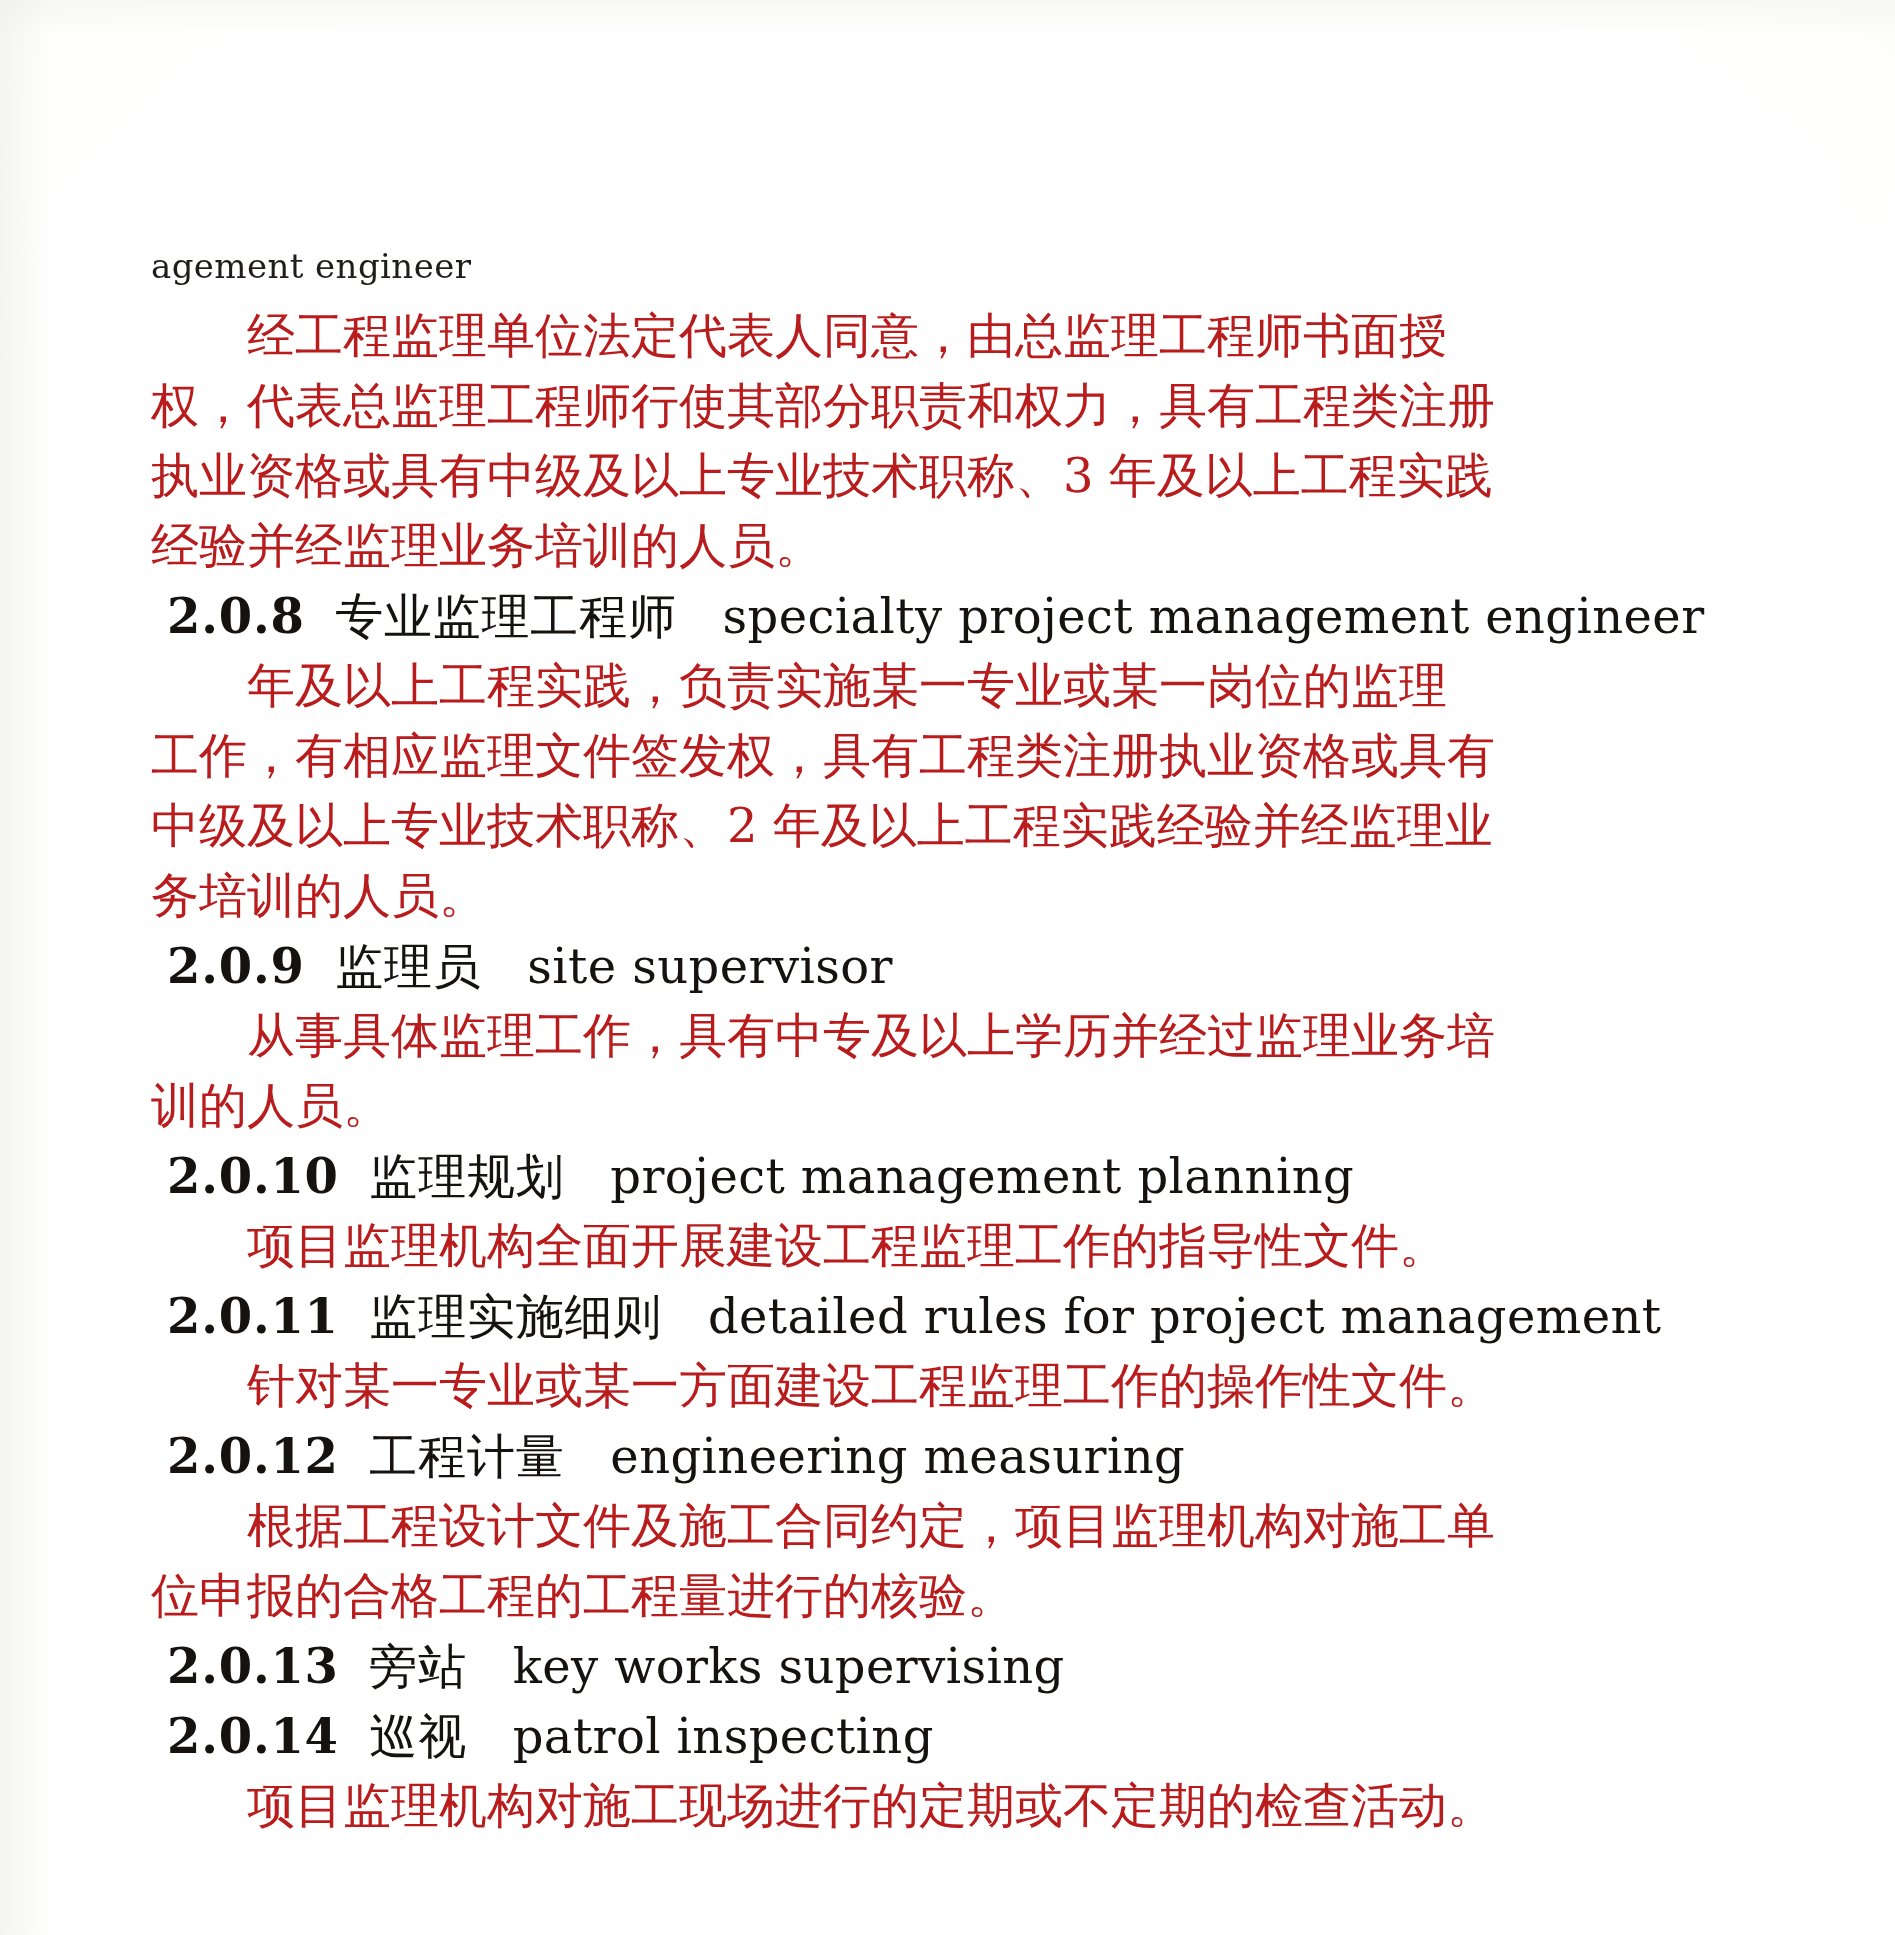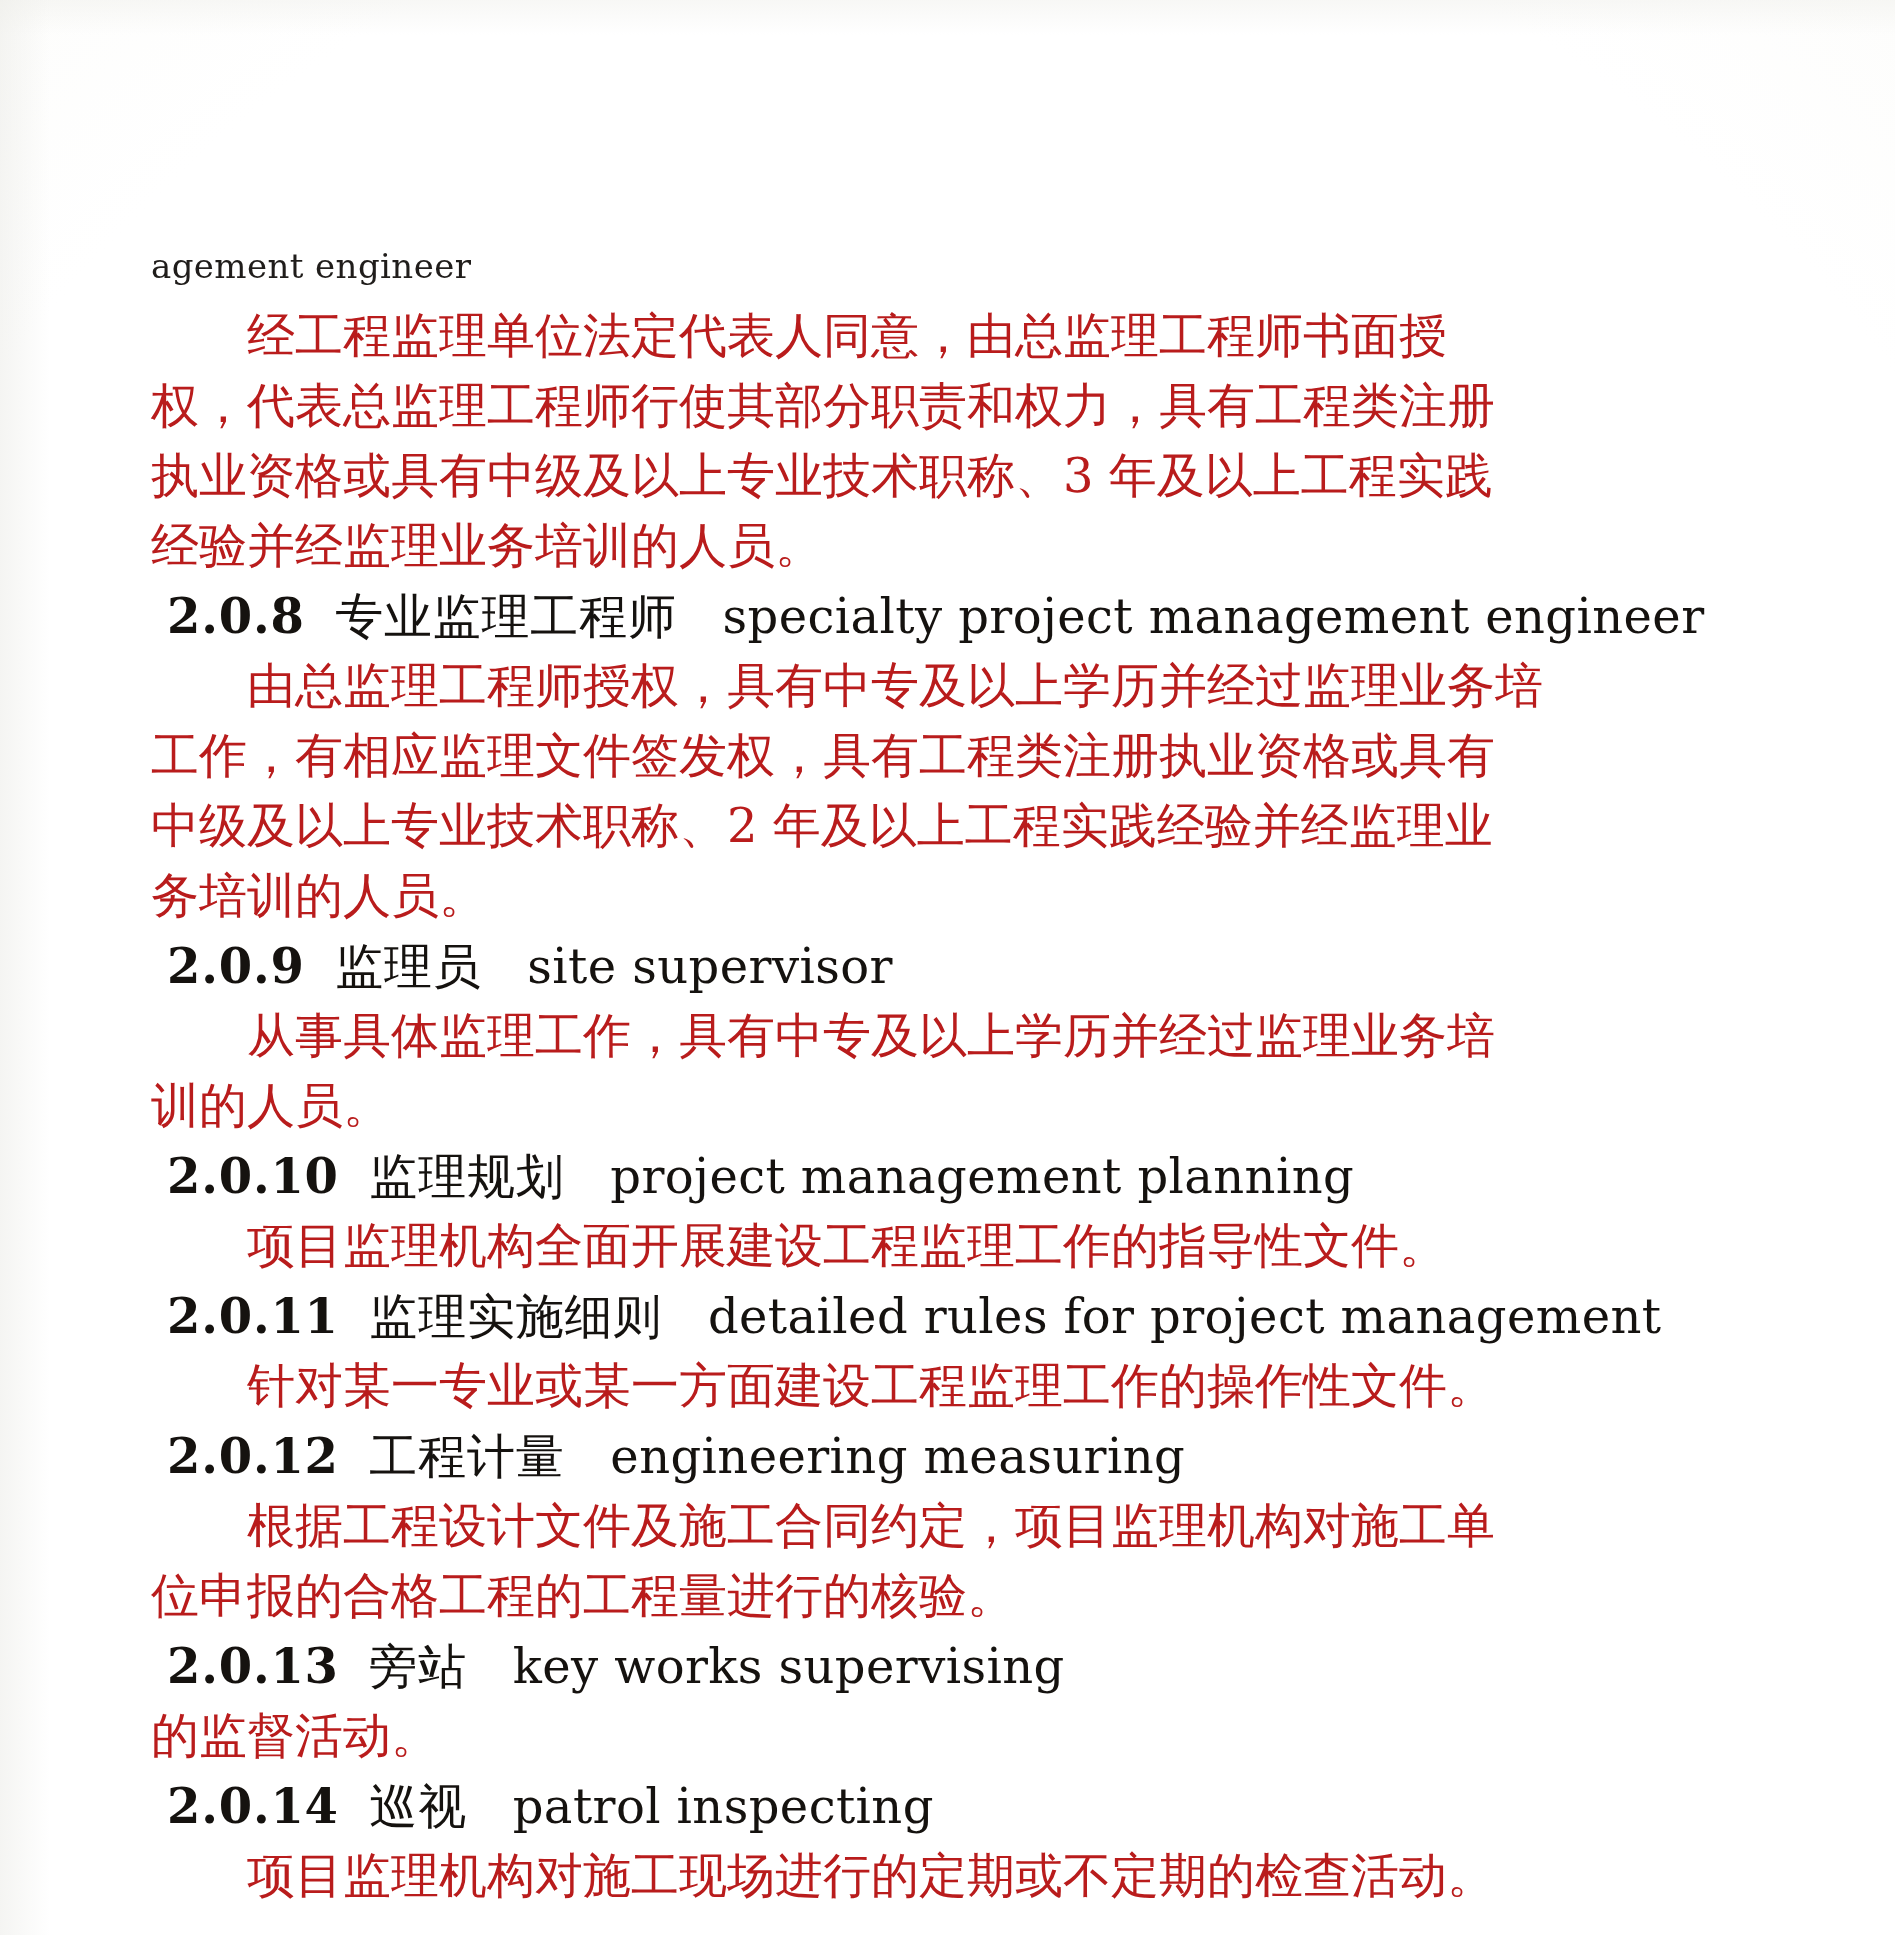--- a/index.html
+++ b/index.html
@@ -113,21 +113,21 @@
 
     <div class="para">
       <span class="ln indent">经工程监理单位法定代表人同意，由总监理工程师书面授</span>
       <span class="ln">权，代表总监理工程师行使其部分职责和权力，具有工程类注册</span>
       <span class="ln">执业资格或具有中级及以上专业技术职称、3 年及以上工程实践</span>
       <span class="ln">经验并经监理业务培训的人员。</span>
     </div>
 
     <div class="term"><span class="num">2.0.8</span>  <span class="cn">专业监理工程师</span>   <span class="en">specialty project management engineer</span></div>
     <div class="para">
-      <span class="ln indent">由总监理工程师授权，具有中专及以上学历并经过监理业务培</span>
+      <span class="ln indent">年及以上工程实践，负责实施某一专业或某一岗位的监理</span>
       <span class="ln">工作，有相应监理文件签发权，具有工程类注册执业资格或具有</span>
       <span class="ln">中级及以上专业技术职称、2 年及以上工程实践经验并经监理业</span>
       <span class="ln">务培训的人员。</span>
     </div>
 
     <div class="term"><span class="num">2.0.9</span>  <span class="cn">监理员</span>   <span class="en">site supervisor</span></div>
     <div class="para">
       <span class="ln indent">从事具体监理工作，具有中专及以上学历并经过监理业务培</span>
       <span class="ln">训的人员。</span>
     </div>
@@ -143,21 +143,20 @@
     </div>
 
     <div class="term"><span class="num">2.0.12</span>  <span class="cn">工程计量</span>   <span class="en">engineering measuring</span></div>
     <div class="para">
       <span class="ln indent">根据工程设计文件及施工合同约定，项目监理机构对施工单</span>
       <span class="ln">位申报的合格工程的工程量进行的核验。</span>
     </div>
 
     <div class="term"><span class="num">2.0.13</span>  <span class="cn">旁站</span>   <span class="en">key works supervising</span></div>
     <div class="para">
-      <span class="ln">的监督活动。</span>
     </div>
 
     <div class="term"><span class="num">2.0.14</span>  <span class="cn">巡视</span>   <span class="en">patrol inspecting</span></div>
     <div class="para">
       <span class="ln indent">项目监理机构对施工现场进行的定期或不定期的检查活动。</span>
     </div>
 
   </div>
 
 </div>

